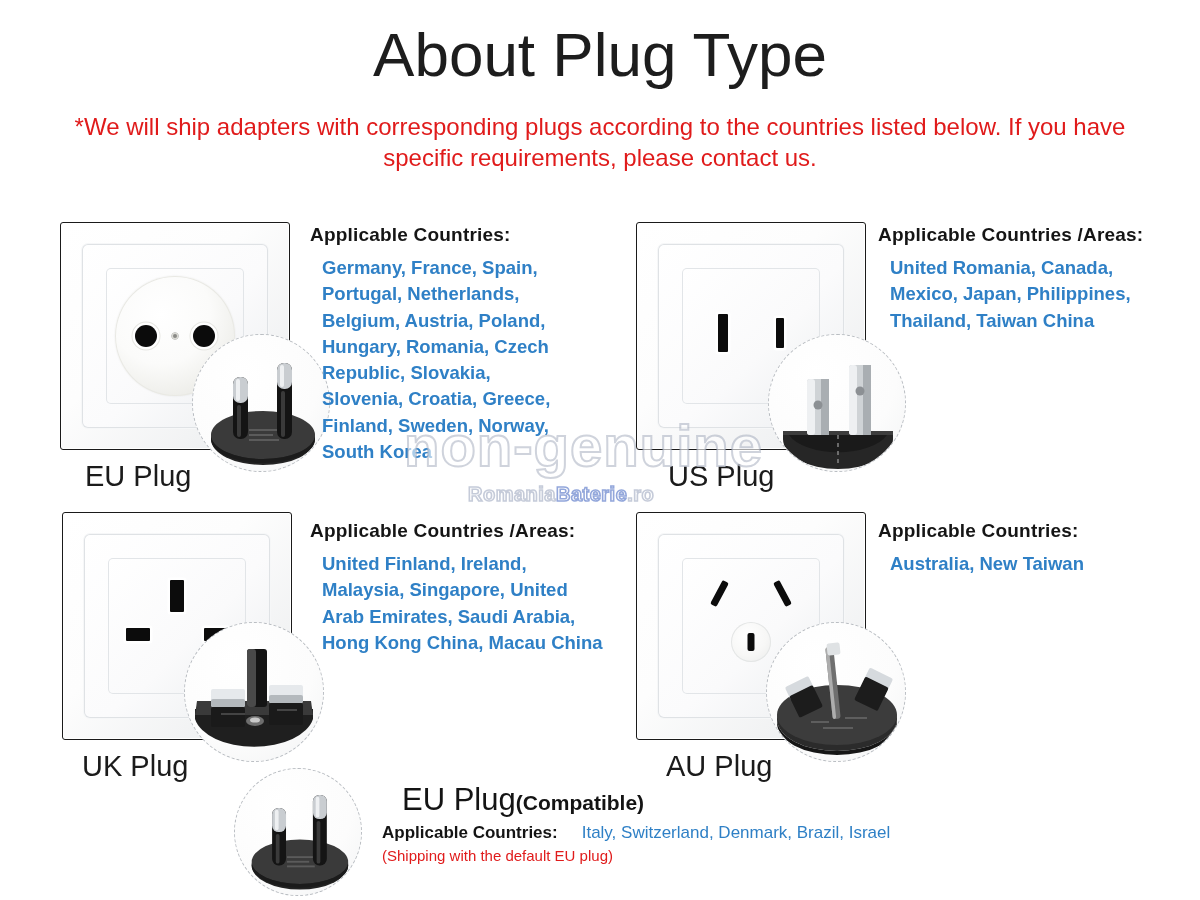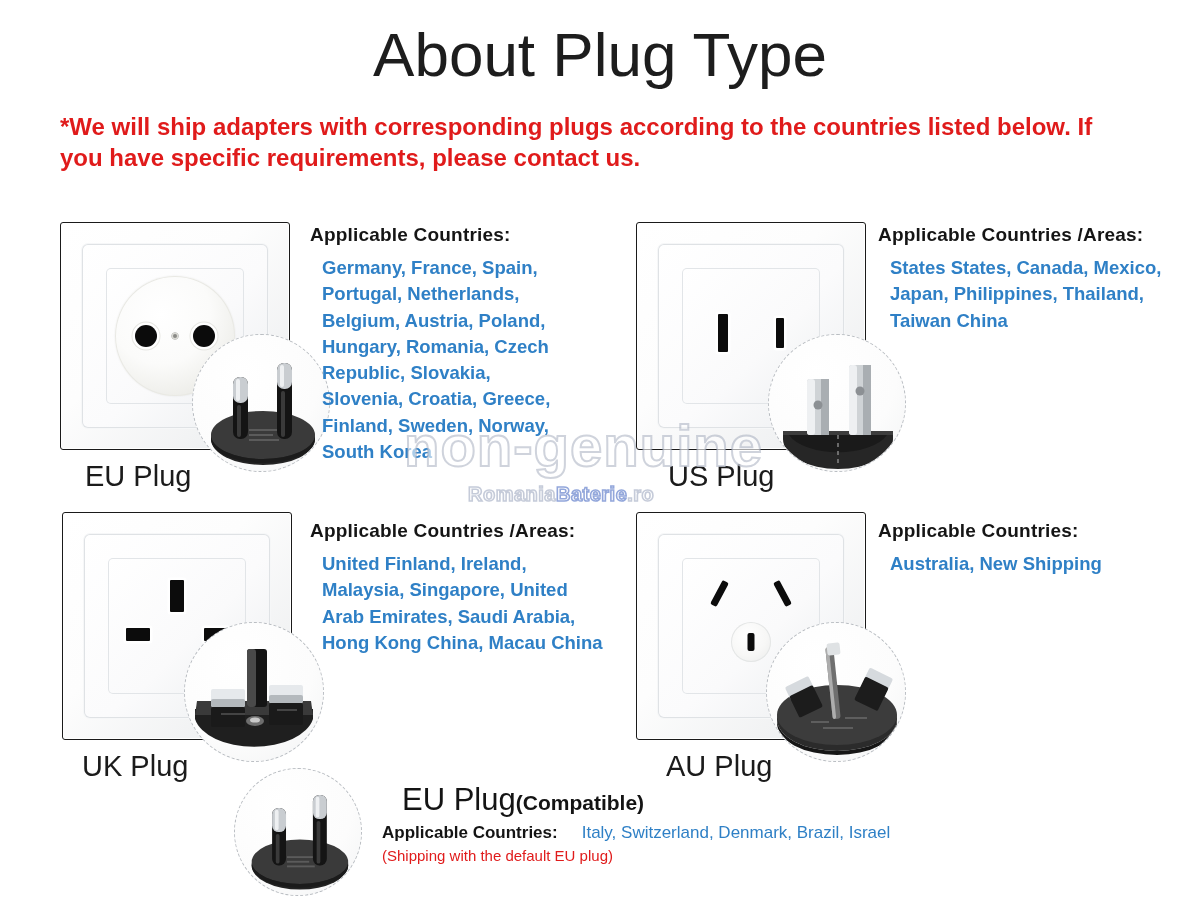--- a/index.html
+++ b/index.html
@@ -13,22 +13,22 @@
 
   
   .page-title {
     position: absolute; left: 0; top: 22px; width: 1200px;
     text-align: center;
     font-size: 62px; font-weight: 400; color: #1d1d1d;
     letter-spacing: 0px; line-height: 1.05;
   }
   .page-subtitle {
     position: absolute; left: 60px; top: 112px; width: 1080px;
-    text-align: left; color: #e01b1b;
-    font-size: 24px; line-height: 1.28; font-weight: 700;
+    text-align: center; color: #e01b1b;
+    font-size: 24px; line-height: 1.28; font-weight: 400;
   }
 
   
   .wm { position:absolute; pointer-events:none; white-space:nowrap; font-weight:700; }
   .wm-main {
     left: 404px; top: 412px;
     font-size: 58px; letter-spacing: 1px;
     color: transparent;
     -webkit-text-stroke: 2px rgba(160,168,186,0.50);
     text-shadow: 0 1px 0 rgba(255,255,255,0.6);
@@ -218,21 +218,21 @@
         <circle cx="49" cy="70" r="4.5" fill="#8c9094"></circle>
         <circle cx="91" cy="56" r="4.5" fill="#8c9094"></circle>
         <line x1="69" y1="100" x2="69" y2="128" stroke="#8d8d8d" stroke-width="1.4" stroke-dasharray="4 4"></line>
       </svg>
     </div>
     <div class="plug-label" style="left:32px; top:238px;">US Plug</div>
   </div>
 
   <div class="block" style="left:878px; top:224px; width:300px;">
     <div class="info-heading">Applicable Countries /Areas:</div>
-    <div class="info-list">States States, Canada, Mexico, Japan, Philippines, Thailand, Taiwan China</div>
+    <div class="info-list">United Romania, Canada, Mexico, Japan, Philippines, Thailand, Taiwan China</div>
   </div>
 
   <div class="block" style="left:62px; top:512px;">
     <div class="socket-wrap">
       <div class="plate"></div>
       <div class="plate-ring1"></div>
       <div class="plate-ring2"></div>
       <div class="plate-face">
         <div class="slot uk-earth"></div>
         <div class="slot uk-live l"></div>
@@ -300,21 +300,21 @@
             <rect x="78" y="94" width="22" height="2"></rect>
           <rect x="56" y="104" width="30" height="2"></rect>
         </g>
       </svg>
     </div>
     <div class="plug-label" style="left:30px; top:238px;">AU Plug</div>
   </div>
 
   <div class="block" style="left:878px; top:520px; width:300px;">
     <div class="info-heading">Applicable Countries:</div>
-    <div class="info-list">Australia, New Shipping</div>
+    <div class="info-list">Australia, New Taiwan</div>
   </div>
 
   <div class="block" style="left:234px; top:768px; width:128px; height:128px;">
     <div class="inset" style="left:0; top:0; width:128px; height:128px;">
       <svg width="128" height="128" viewBox="0 0 138 138">
         <ellipse cx="70" cy="104" rx="52" ry="26" fill="#232323"></ellipse>
         <ellipse cx="70" cy="100" rx="52" ry="24" fill="#3a3a3a"></ellipse>
         <path d="M18 100 A52 24 0 0 0 122 100 L122 104 A52 24 0 0 1 18 104 Z" fill="#1b1b1b"></path>
         <rect x="40" y="42" width="15" height="62" rx="7" fill="#141414"></rect>
         <rect x="84" y="28" width="15" height="76" rx="7" fill="#141414"></rect>

